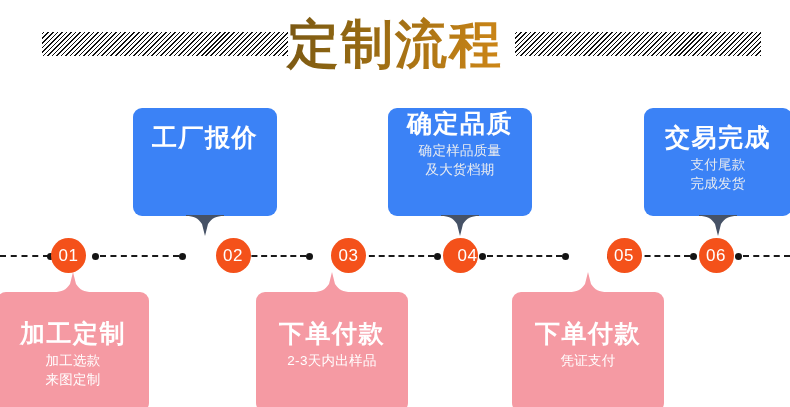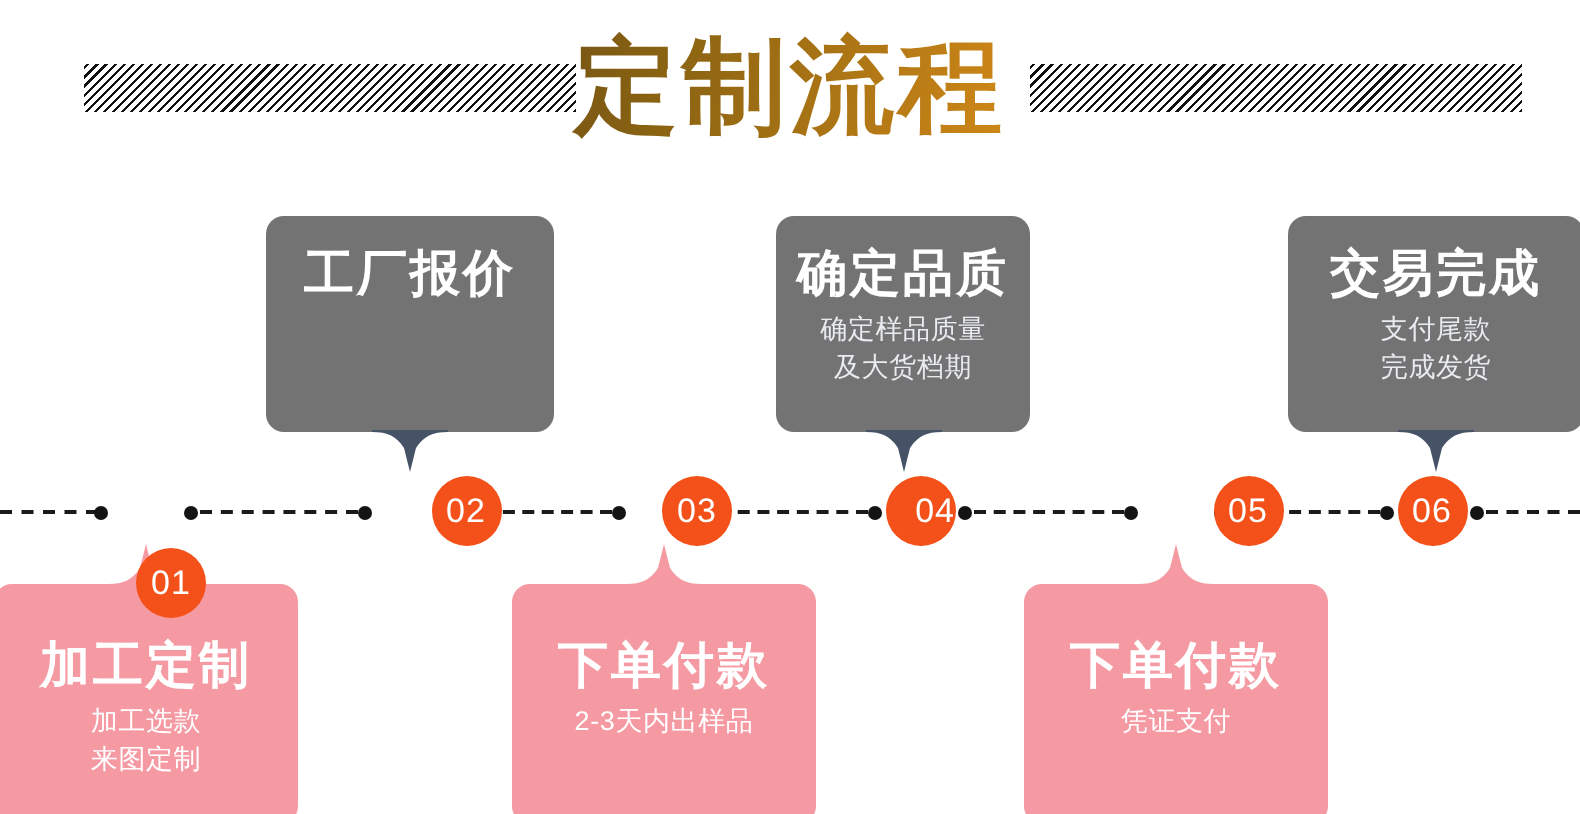--- a/index.html
+++ b/index.html
@@ -78,21 +78,21 @@
   .card .c-sub{
     font-size:13.5px;
     font-weight:400;
     line-height:19px;
     letter-spacing:0.3px;
     margin-top:3px;
     white-space:nowrap;
   }
 
   
-  .card.dark{background:#737373;}
+  .card.dark{background:#3b82f6;}
   .card.dark .c-sub{color:#e8ebf0;}
   
   .tail-down{
     position:absolute;
     left:50%;margin-left:-19px;
     bottom:-20px;
     width:38px;height:21px;
     overflow:hidden;
   }
   .tail-down svg{display:block;}
@@ -166,21 +166,21 @@
         <div class="c-title">下单付款</div>
         <div class="c-sub">
           <div>2-3天内出样品</div>
         </div>
         <div class="tail-up">
           <svg width="38" height="21" viewBox="0 0 38 21" xmlns="http://www.w3.org/2000/svg">
             <path d="M0,21 L38,21 L38,20 C30,20 26,18 22,12 L19,0 L16,12 C12,18 8,20 0,20 Z" fill="#f59aa3"></path>
           </svg>
         </div>
       </div>
-      <div class="card dark" style="width: 127px; height: 108px; left: 388px; top: 108px; padding-top: 14px;">
+      <div class="card dark" style="width: 144px; height: 108px; left: 388px; top: 108px; ">
         <div class="c-title">确定品质</div>
         <div class="c-sub">
           <div>确定样品质量</div>
           <div>及大货档期</div>
         </div>
         <div class="tail-down">
           <svg width="38" height="21" viewBox="0 0 38 21" xmlns="http://www.w3.org/2000/svg">
             <path d="M0,0 L38,0 L38,1 C30,1 26,3 22,9 L19,21 L16,9 C12,3 8,1 0,1 Z" fill="#465266"></path>
           </svg>
         </div>
@@ -203,21 +203,21 @@
           <div>完成发货</div>
         </div>
         <div class="tail-down">
           <svg width="38" height="21" viewBox="0 0 38 21" xmlns="http://www.w3.org/2000/svg">
             <path d="M0,0 L38,0 L38,1 C30,1 26,3 22,9 L19,21 L16,9 C12,3 8,1 0,1 Z" fill="#465266"></path>
           </svg>
         </div>
       </div>
     </div>
   <div id="circles">
-      <div class="circle" style="left: 68px; margin-top: 36px;"><span>01</span></div>
+      <div class="circle" style="left: 51px;"><span>01</span></div>
       <div class="circle" style="left: 187.5px; margin-left: 28px;"><span>02</span></div>
       <div class="circle" style="left: 331px;"><span>03</span></div>
       <div class="circle" style="left: 442.5px; text-align: right;"><span>04</span></div>
       <div class="circle" style="left: 570.5px; margin-left: 36px;"><span>05</span></div>
       <div class="circle" style="left: 698.5px;"><span>06</span></div>
     </div>
 
 </div>
 
 </body></html>

